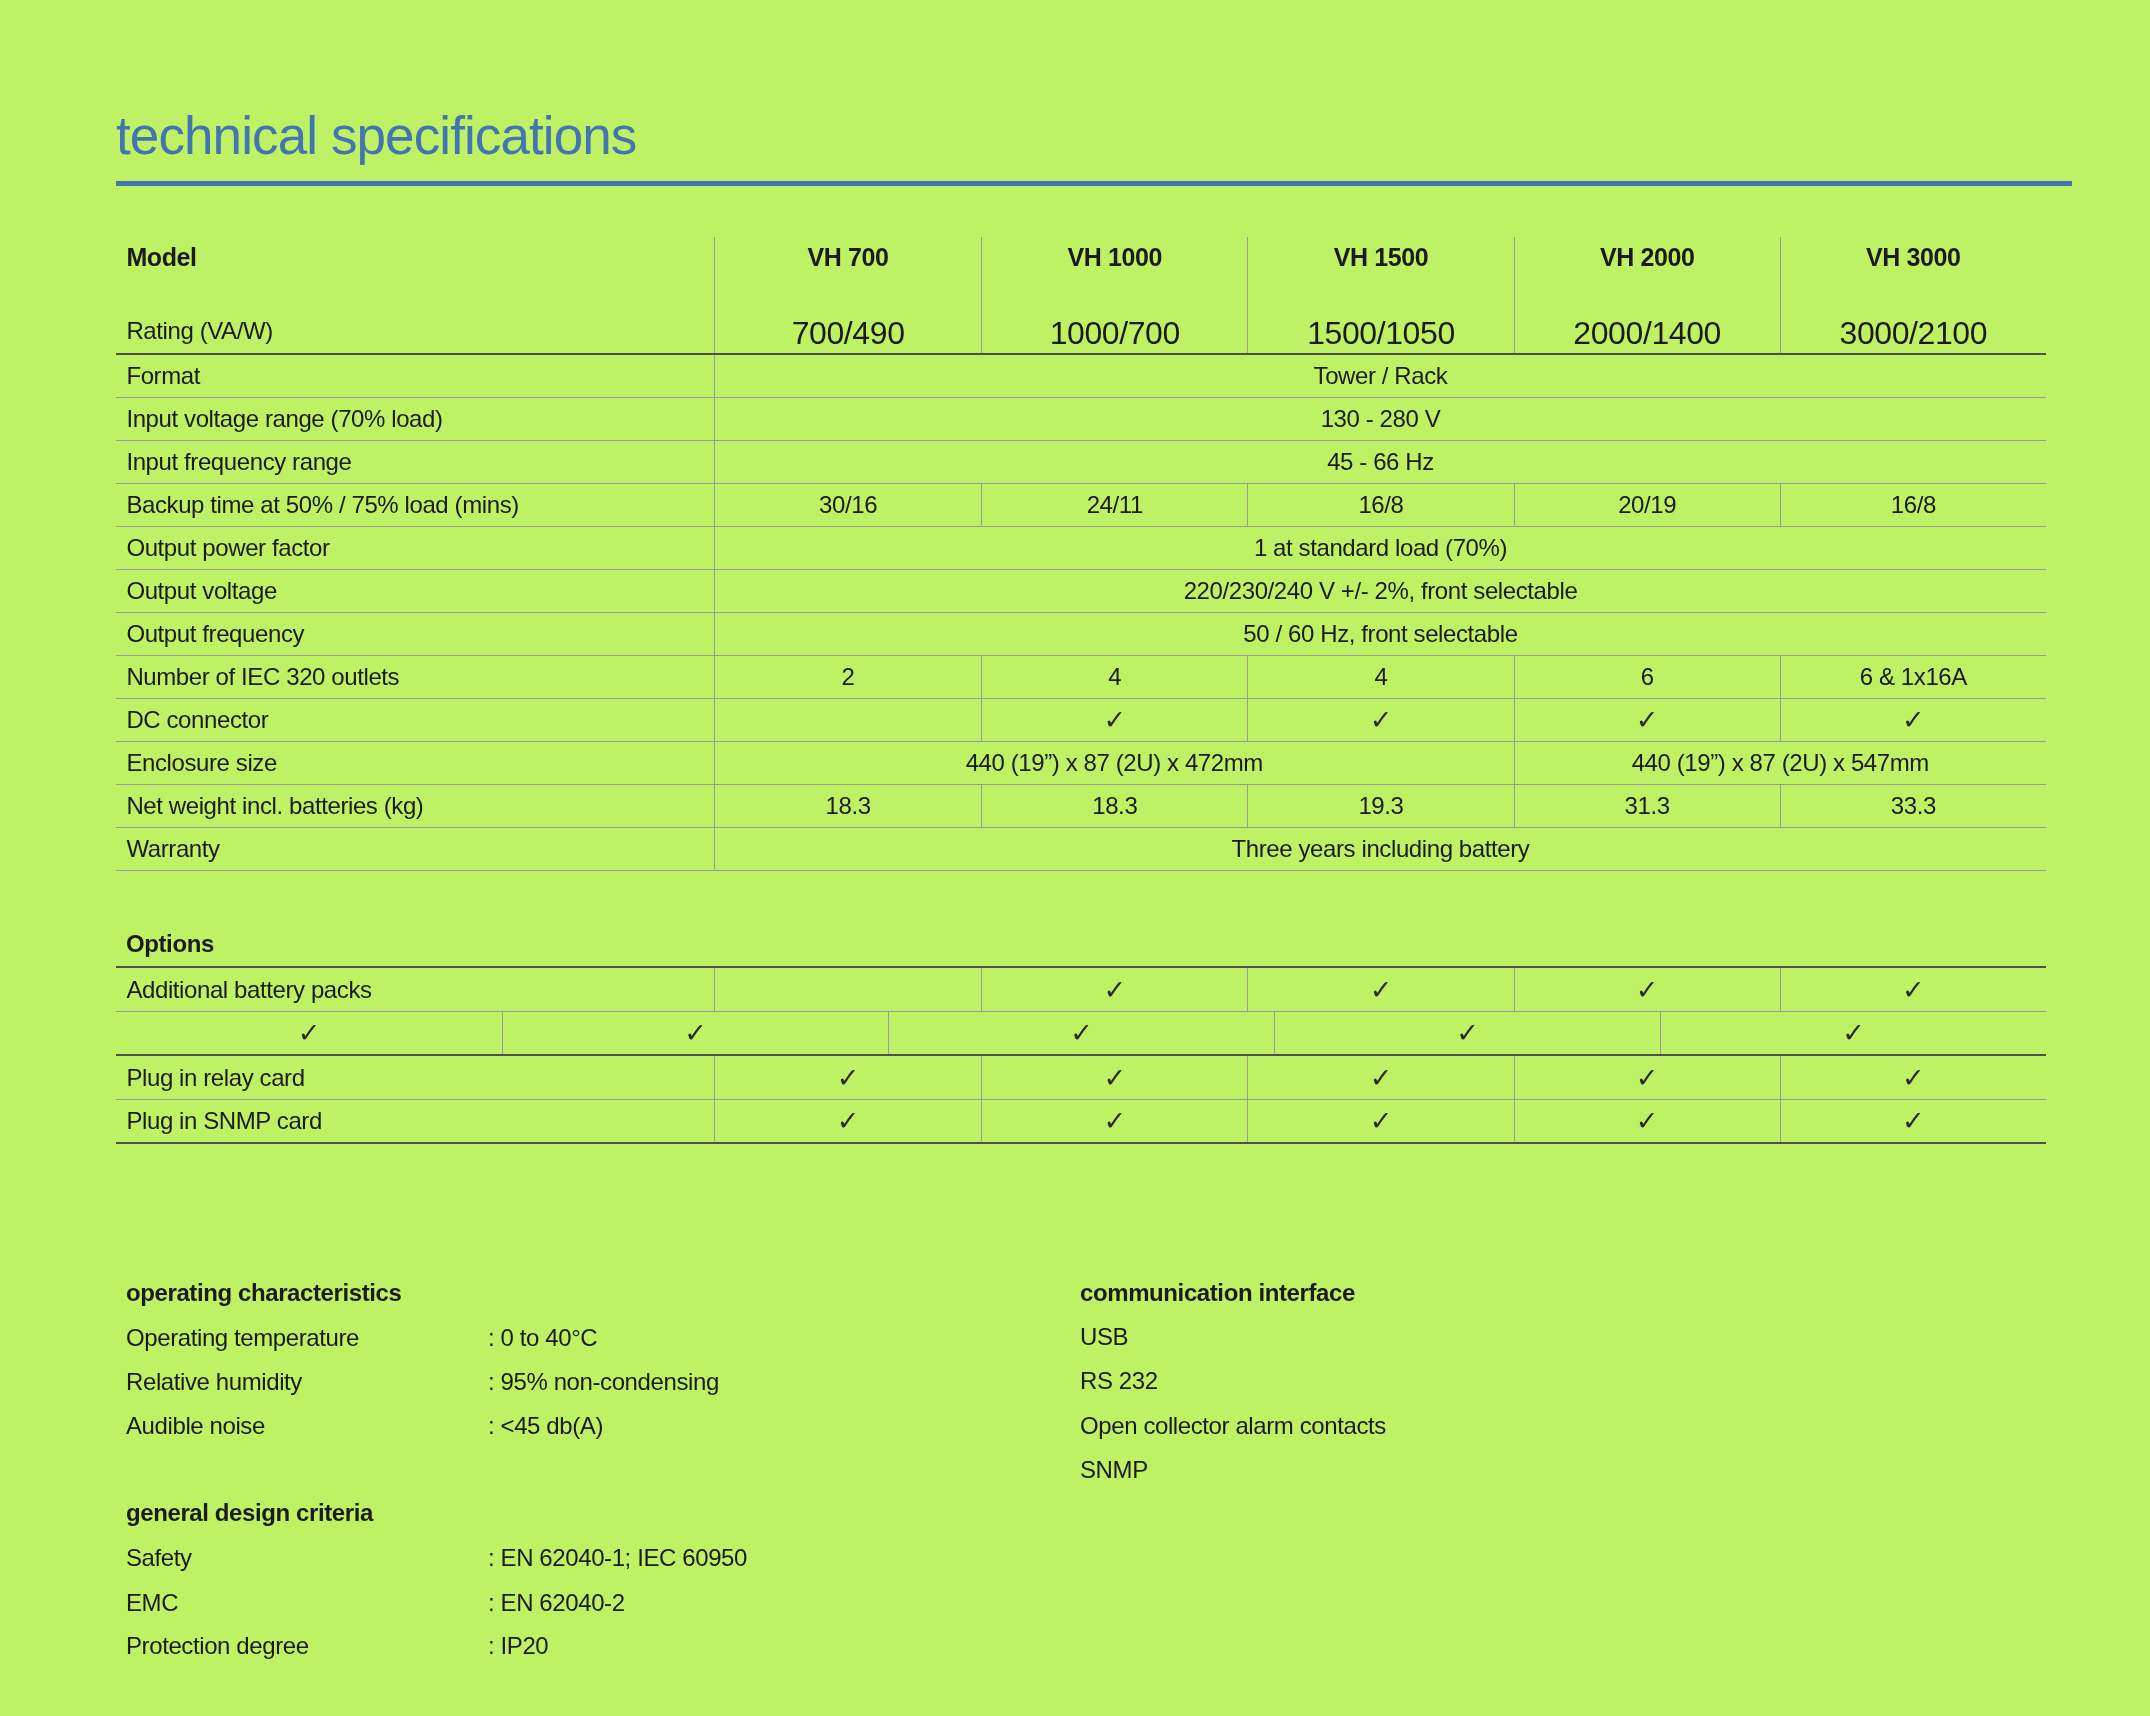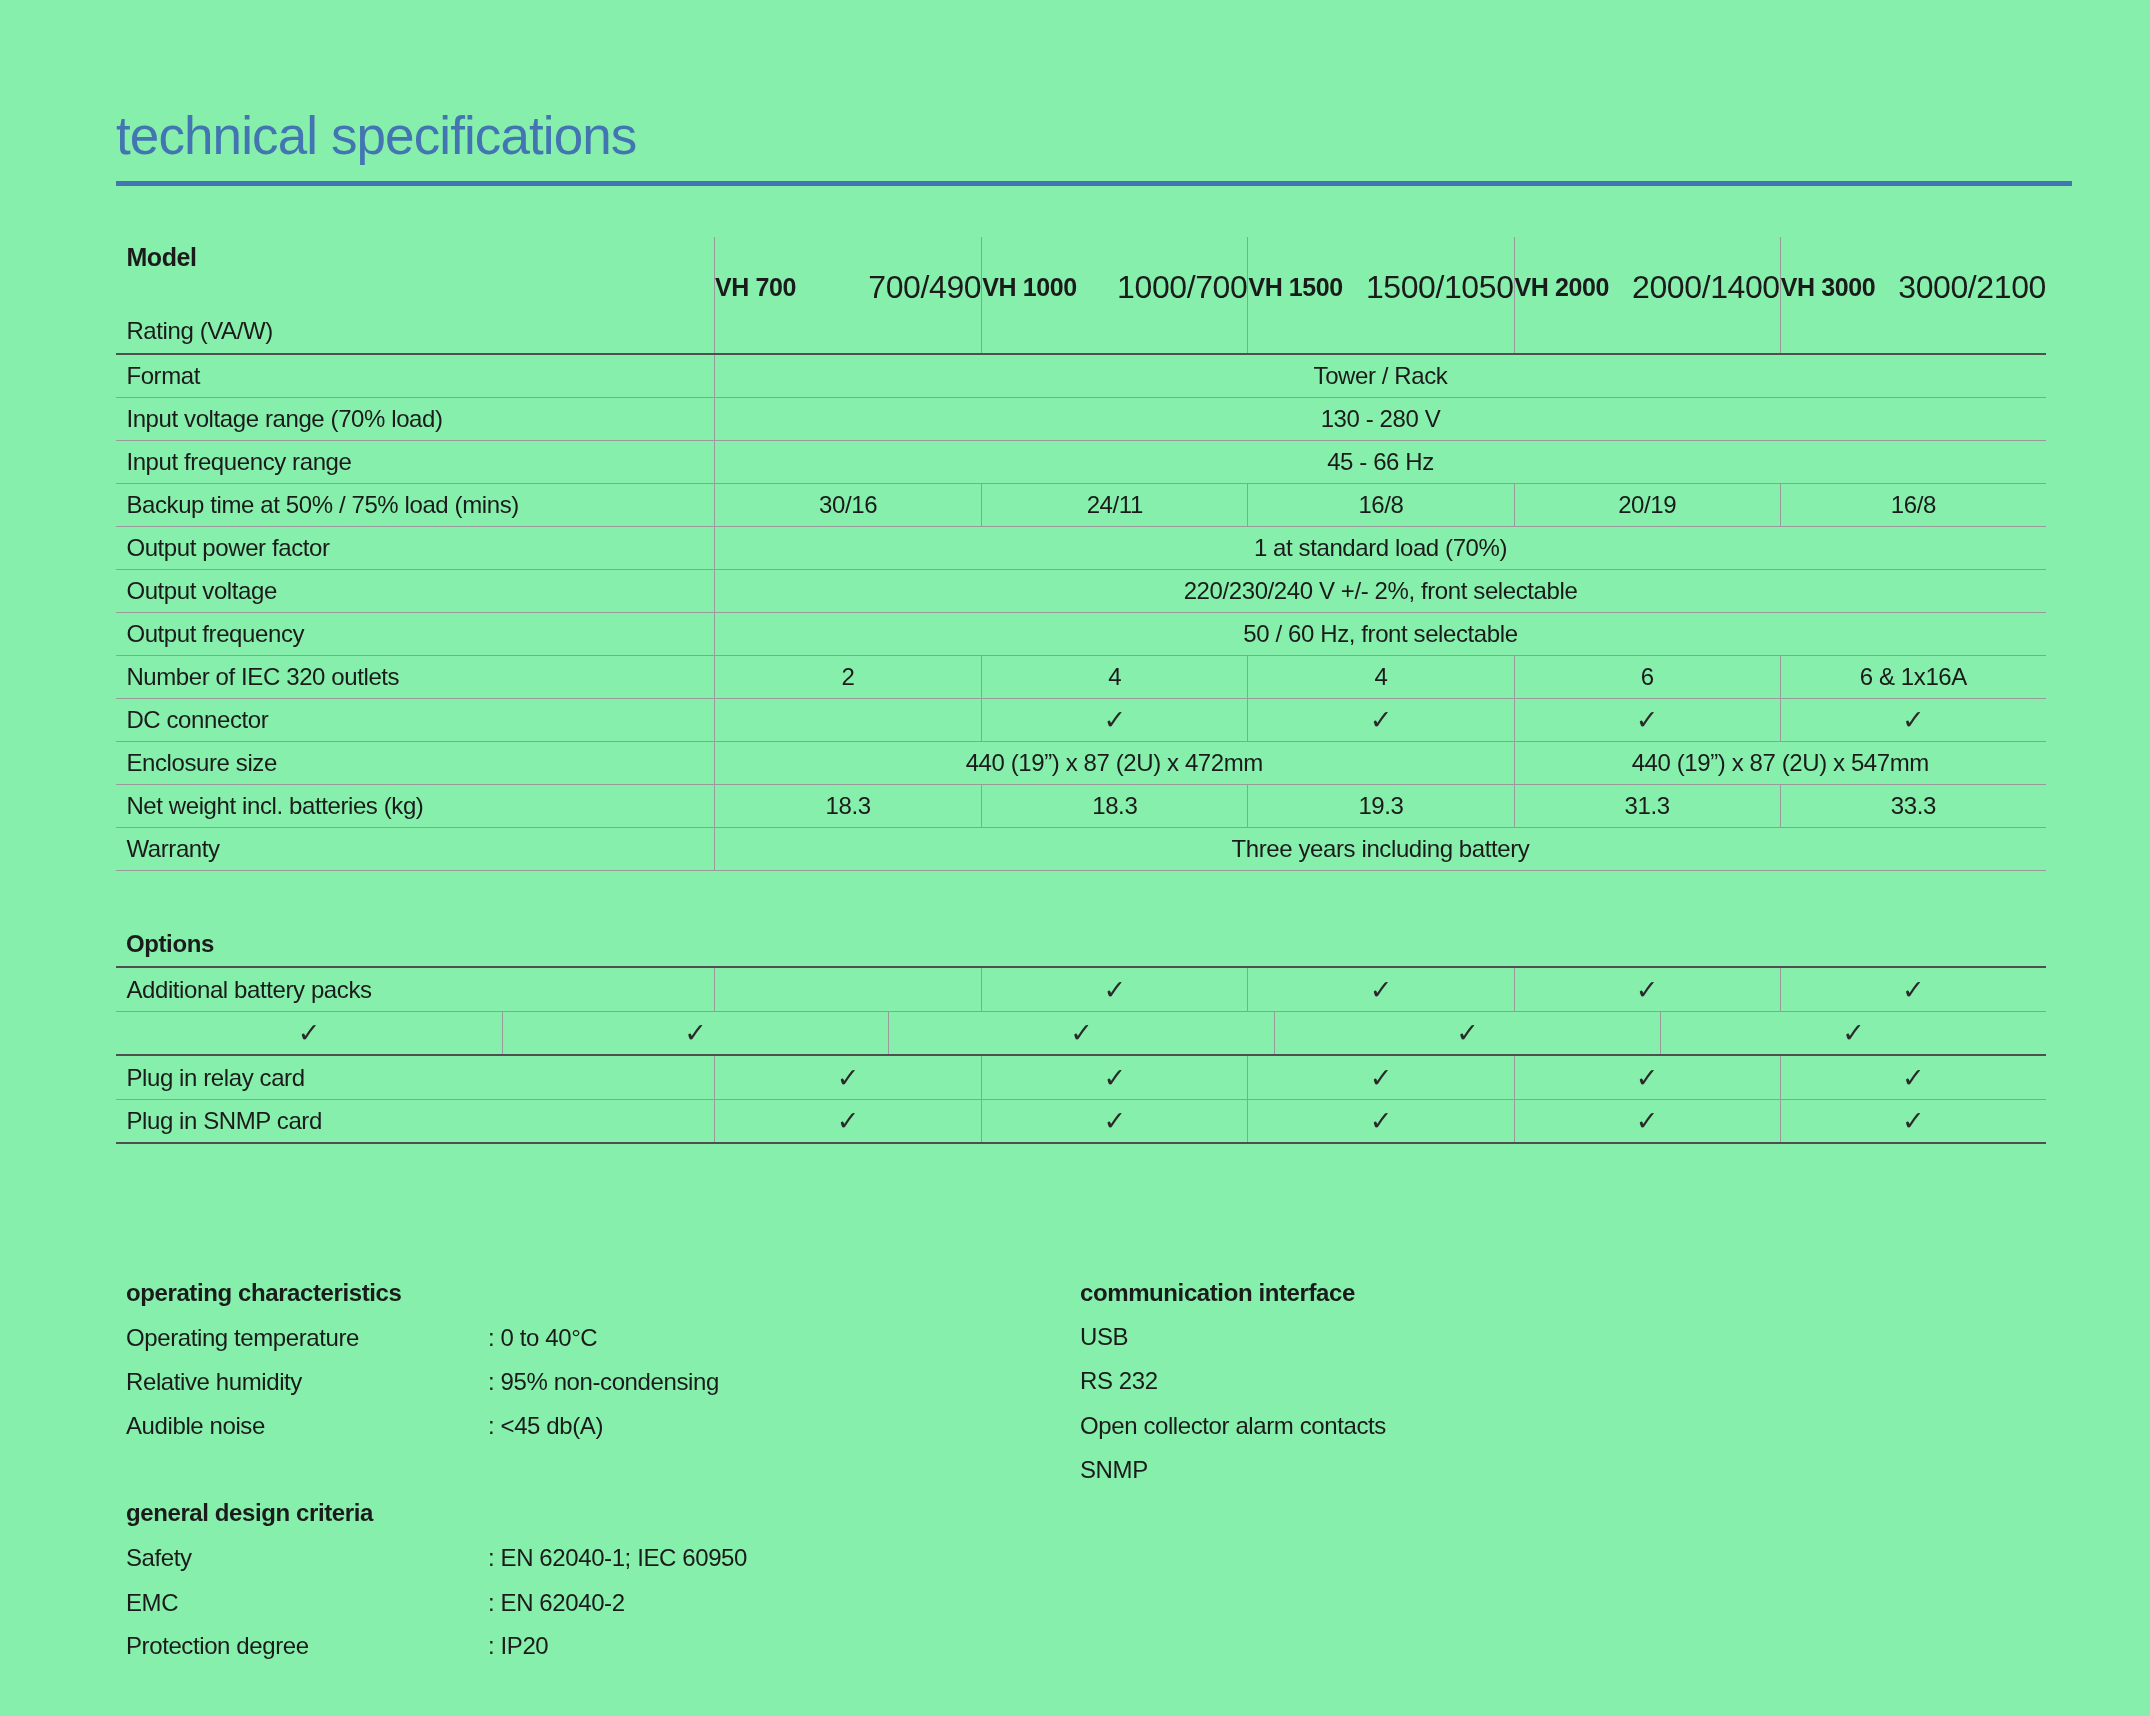--- a/index.html
+++ b/index.html
@@ -6,21 +6,21 @@
     --accent:#4375b2;
     --ink:#1b1b1b;
     --thin:#9a9a9a;
     --dark:#4f4f4f;
   }
   *{box-sizing:border-box;margin:0;padding:0;}
   html,body{background:#ffffff;}
   #page{
     position:relative;
     width:2151px;height:1716px;
-    background:#86efac;
+    background:#bef264;
     overflow:hidden;
     font-family:"Liberation Sans", sans-serif;
     color:var(--ink);
     letter-spacing:-0.4px;
   }
   .title{
     position:absolute;left:116px;top:103px;
     font-size:53px;line-height:65px;font-weight:400;
     color:var(--accent);letter-spacing:-0.9px;
   }
@@ -36,22 +36,22 @@
     font-weight:700;font-size:25px;
   }
   .spec-header .h-label{
     width:599px;border-right:1.3px solid var(--thin);
     display:flex;flex-direction:column;justify-content:space-between;
     padding:6px 0 7.8px 10.4px;
   }
   .spec-header .h-label .rating-label{font-weight:400;font-size:24px;}
   .h-cols{flex:1;display:flex;}
   .h-col{
-    width:20%;display:flex;justify-content:space-between;
-    align-items:center;padding:6px 0 22px 0;
+    width:20%;display:flex;flex-direction:column;justify-content:space-between;
+    align-items:center;padding:6px 0 1px 0;
     border-left:1.3px solid var(--thin);
     text-align:center;
   }
   .h-col:first-child{border-left:none;}
   .h-col .rating-val{font-weight:400;font-size:32px;}
   .row{
     height:43px;display:flex;
     border-bottom:1.3px solid var(--thin);
     font-size:24px;
   }

